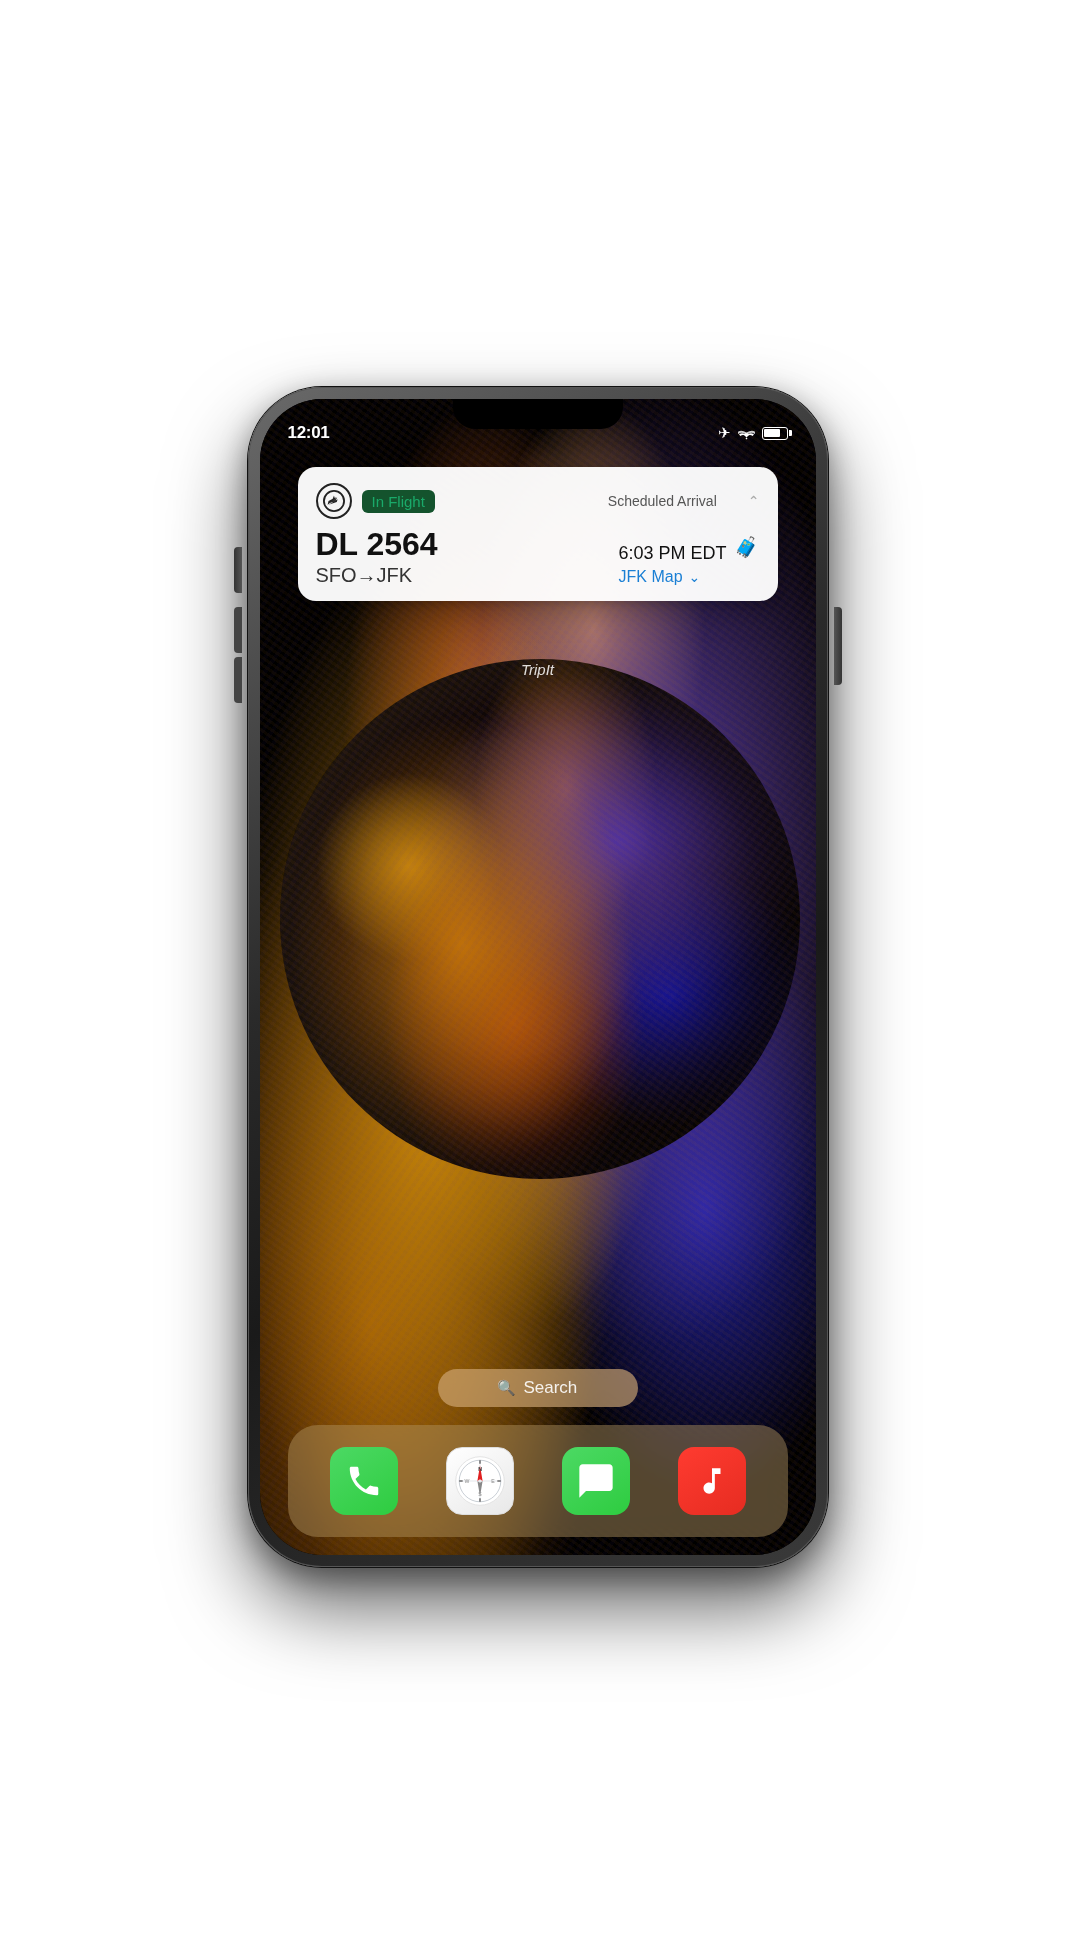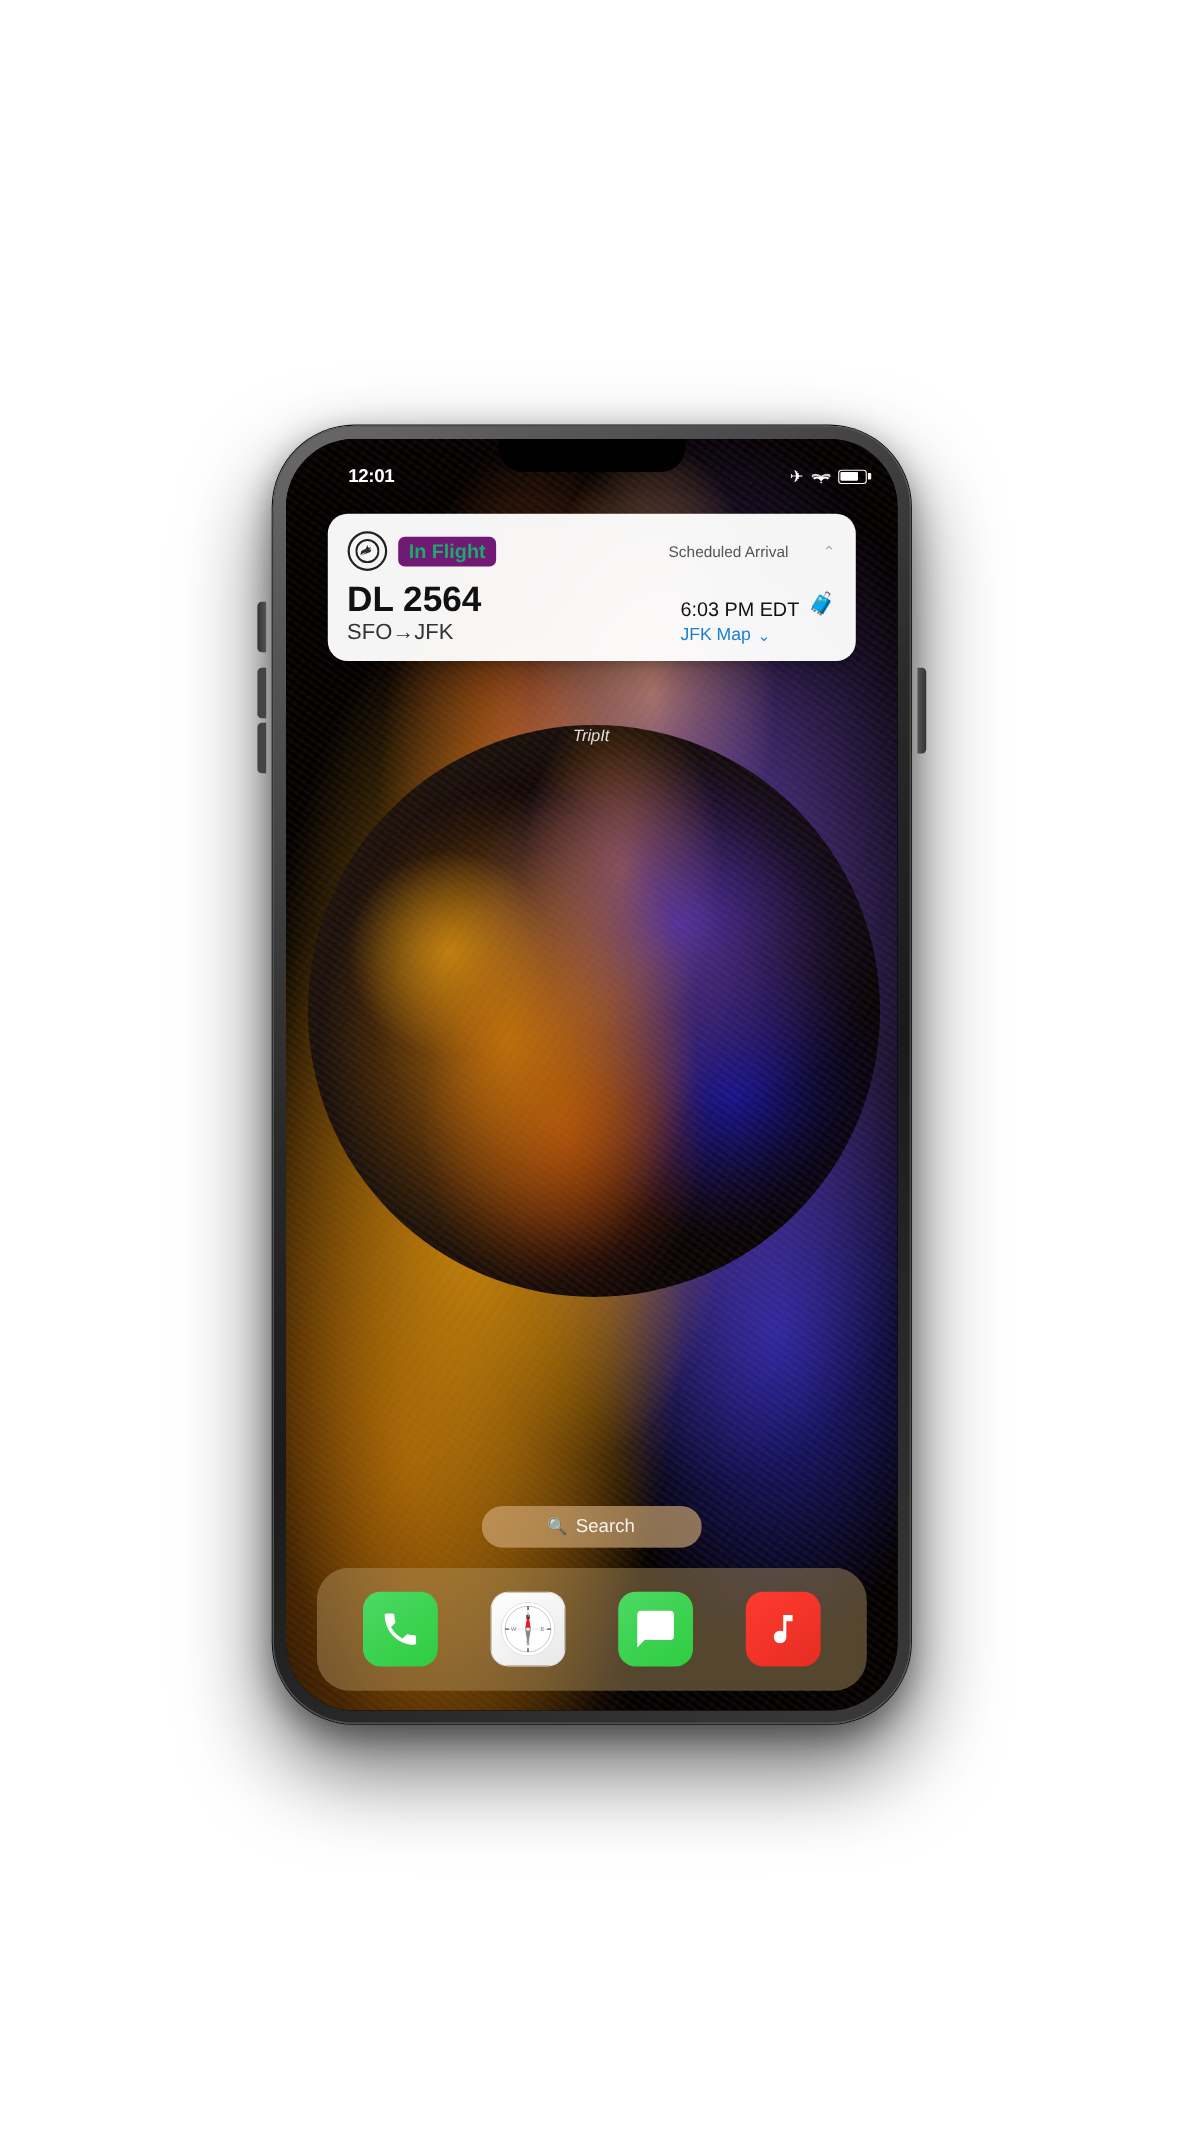--- a/index.html
+++ b/index.html
@@ -129,21 +129,20 @@
       justify-content: space-between;
       padding: 14px 28px 0;
       z-index: 10;
     }
 
     .status-time {
       color: #fff;
       font-size: 17px;
       font-weight: 600;
       letter-spacing: -0.3px;
-      margin-left: 29px;
     }
 
     .status-icons {
       display: flex;
       align-items: center;
       gap: 7px;
     }
 
     
     .notch {
@@ -189,42 +188,42 @@
       height: 36px;
       border: 2px solid #222;
       border-radius: 50%;
       display: flex;
       align-items: center;
       justify-content: center;
       flex-shrink: 0;
     }
 
     .in-flight-badge {
-      background: #701a75;
+      background: #14532d;
       color: #1aaa6a;
-      font-size: 18px;
-      font-weight: 700;
+      font-size: 15px;
+      font-weight: 400;
       padding: 3px 10px;
       border-radius: 6px;
     }
 
     .notif-scheduled-label {
       font-size: 14px;
       color: #555;
       font-weight: 400;
     }
 
     .chevron-up {
       color: #aaa;
       font-size: 14px;
     }
 
     .notif-body {
       display: flex;
-      align-items: flex-end;
+      align-items: center;
       justify-content: space-between;
     }
 
     .notif-left {
       display: flex;
       flex-direction: column;
     }
 
     .flight-number {
       font-size: 32px;

